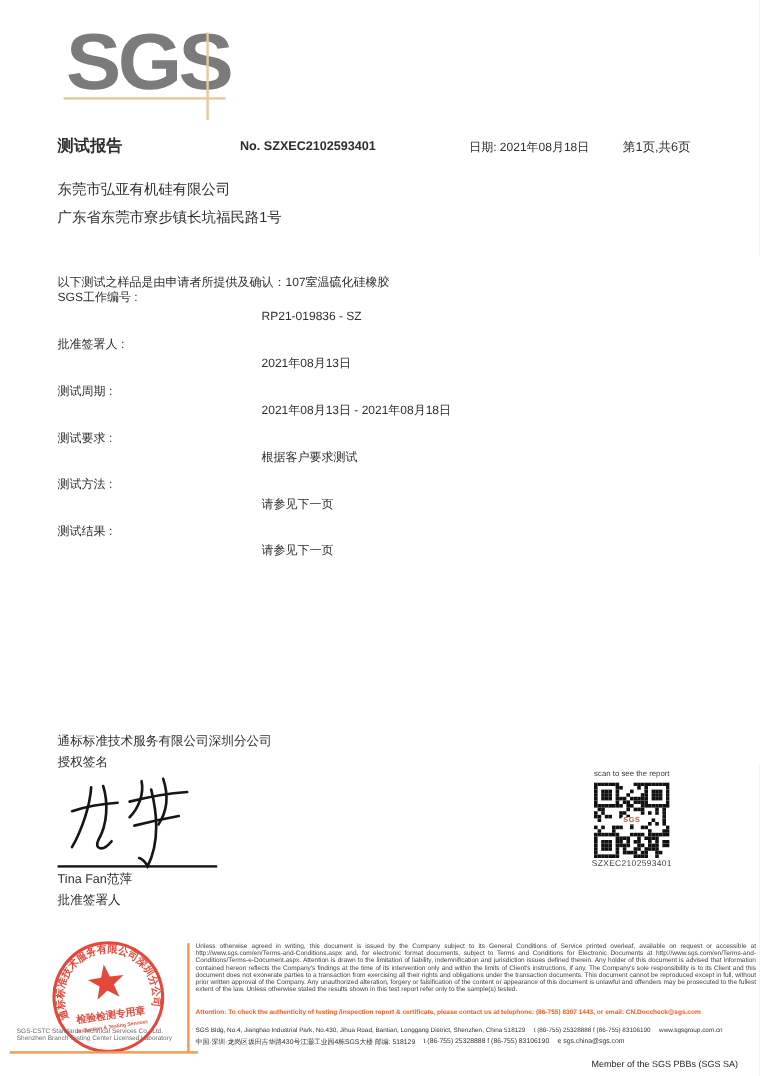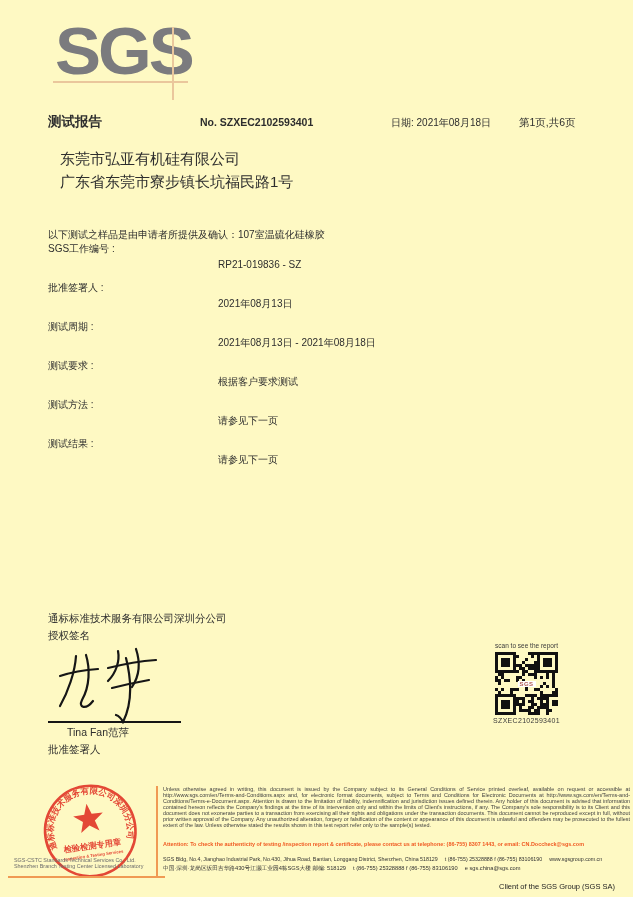--- a/index.html
+++ b/index.html
@@ -1,46 +1,46 @@
 <!DOCTYPE html>
 <html><head>
 <meta charset="utf-8">
 <style>
   html,body{margin:0;padding:0;background:#e9e9e9;}
-  .page{position:relative;width:633px;height:897px;background:#fef9c3;margin:0 auto;
+  .page{position:relative;width:633px;height:897px;background:#ffffff;margin:0 auto;
         font-family:"Liberation Sans",sans-serif;color:#2e2e2e;overflow:hidden;}
 
   
   .logo-word{position:absolute;left:55px;top:22px;font-size:69px;font-weight:bold;
              color:#7b7b7e;letter-spacing:-3px;line-height:60px;transform:scaleY(.96);}
   .logo-hline{position:absolute;left:53px;top:81px;width:135px;height:2px;background:#eac79c;}
   .logo-vline{position:absolute;left:172px;top:27px;width:2px;height:73px;background:#eac79c;}
 
   
   .doc-title{position:absolute;left:48px;top:113px;font-size:13.5px;font-weight:bold;text-align:center;}
   .report-no{position:absolute;left:200px;top:116px;font-size:10.5px;font-weight:600;}
   .report-date{position:absolute;left:391px;top:116px;font-size:10px;}
   .report-page{position:absolute;left:519px;top:116px;font-size:10.5px;}
 
   
-  .applicant{position:absolute;left:48px;top:147px;font-size:15px;line-height:23px;margin-left:12px;}
+  .applicant{position:absolute;left:48px;top:147px;font-size:12px;line-height:23px;}
 
   
   .info-block{position:absolute;left:48px;top:228px;width:566px;font-size:10px;}
   .intro{}
   .info-row{display:flex;margin-bottom:9px;line-height:14px;}
   .info-label{width:170px;flex:none;}
   .info-value{flex:1;margin-top:16px;}
   .info-row.conclusion .info-value{line-height:19px;max-width:396px;}
 
   
   .sig-company{position:absolute;left:48px;top:610px;font-size:10.5px;line-height:17px;}
   .sig-svg{position:absolute;left:52px;top:646px;}
   .sig-line{position:absolute;left:48px;top:721px;width:133px;height:2px;background:#161616;}
-  .sig-name{position:absolute;left:48px;top:726px;font-size:10.5px;margin-left:19px;}
+  .sig-name{position:absolute;left:48px;top:726px;font-size:10.5px;}
   .sig-title{position:absolute;left:48px;top:743px;font-size:10.5px;}
 
   
   .qr-wrap{position:absolute;left:479px;top:642px;width:95px;text-align:center;}
   .qr-caption{font-size:6.5px;color:#3a3a3a;margin-bottom:3px;}
   .qr-box{position:relative;width:63px;height:63px;margin:0 auto;}
   .qr-box svg{display:block;}
   .qr-center{position:absolute;left:50%;top:50%;transform:translate(-50%,-50%);
              background:#fff;padding:0 2px;font-size:6px;font-weight:bold;color:#b05a52;
              letter-spacing:.5px;}
@@ -390,14 +390,14 @@
     <span>SGS Bldg, No.4, Jianghao Industrial Park, No.430, Jihua Road, Bantian, Longgang District, Shenzhen, China 518129</span>
     <span>t (86-755) 25328888  f (86-755) 83106190</span>
     <span>www.sgsgroup.com.cn</span>
   </div>
   <div class="addr addr2">
     <span>中国·深圳·龙岗区坂田吉华路430号江灏工业园4栋SGS大楼   邮编: 518129</span>
     <span>t (86-755) 25328888  f (86-755) 83106190</span>
     <span>e sgs.china@sgs.com</span>
   </div>
 
-  <div class="member">Client of the SGS Group (SGS SA)</div>
+  <div class="member">Member of the SGS PBBs (SGS SA)</div>
 </div>
 
 </body></html>

